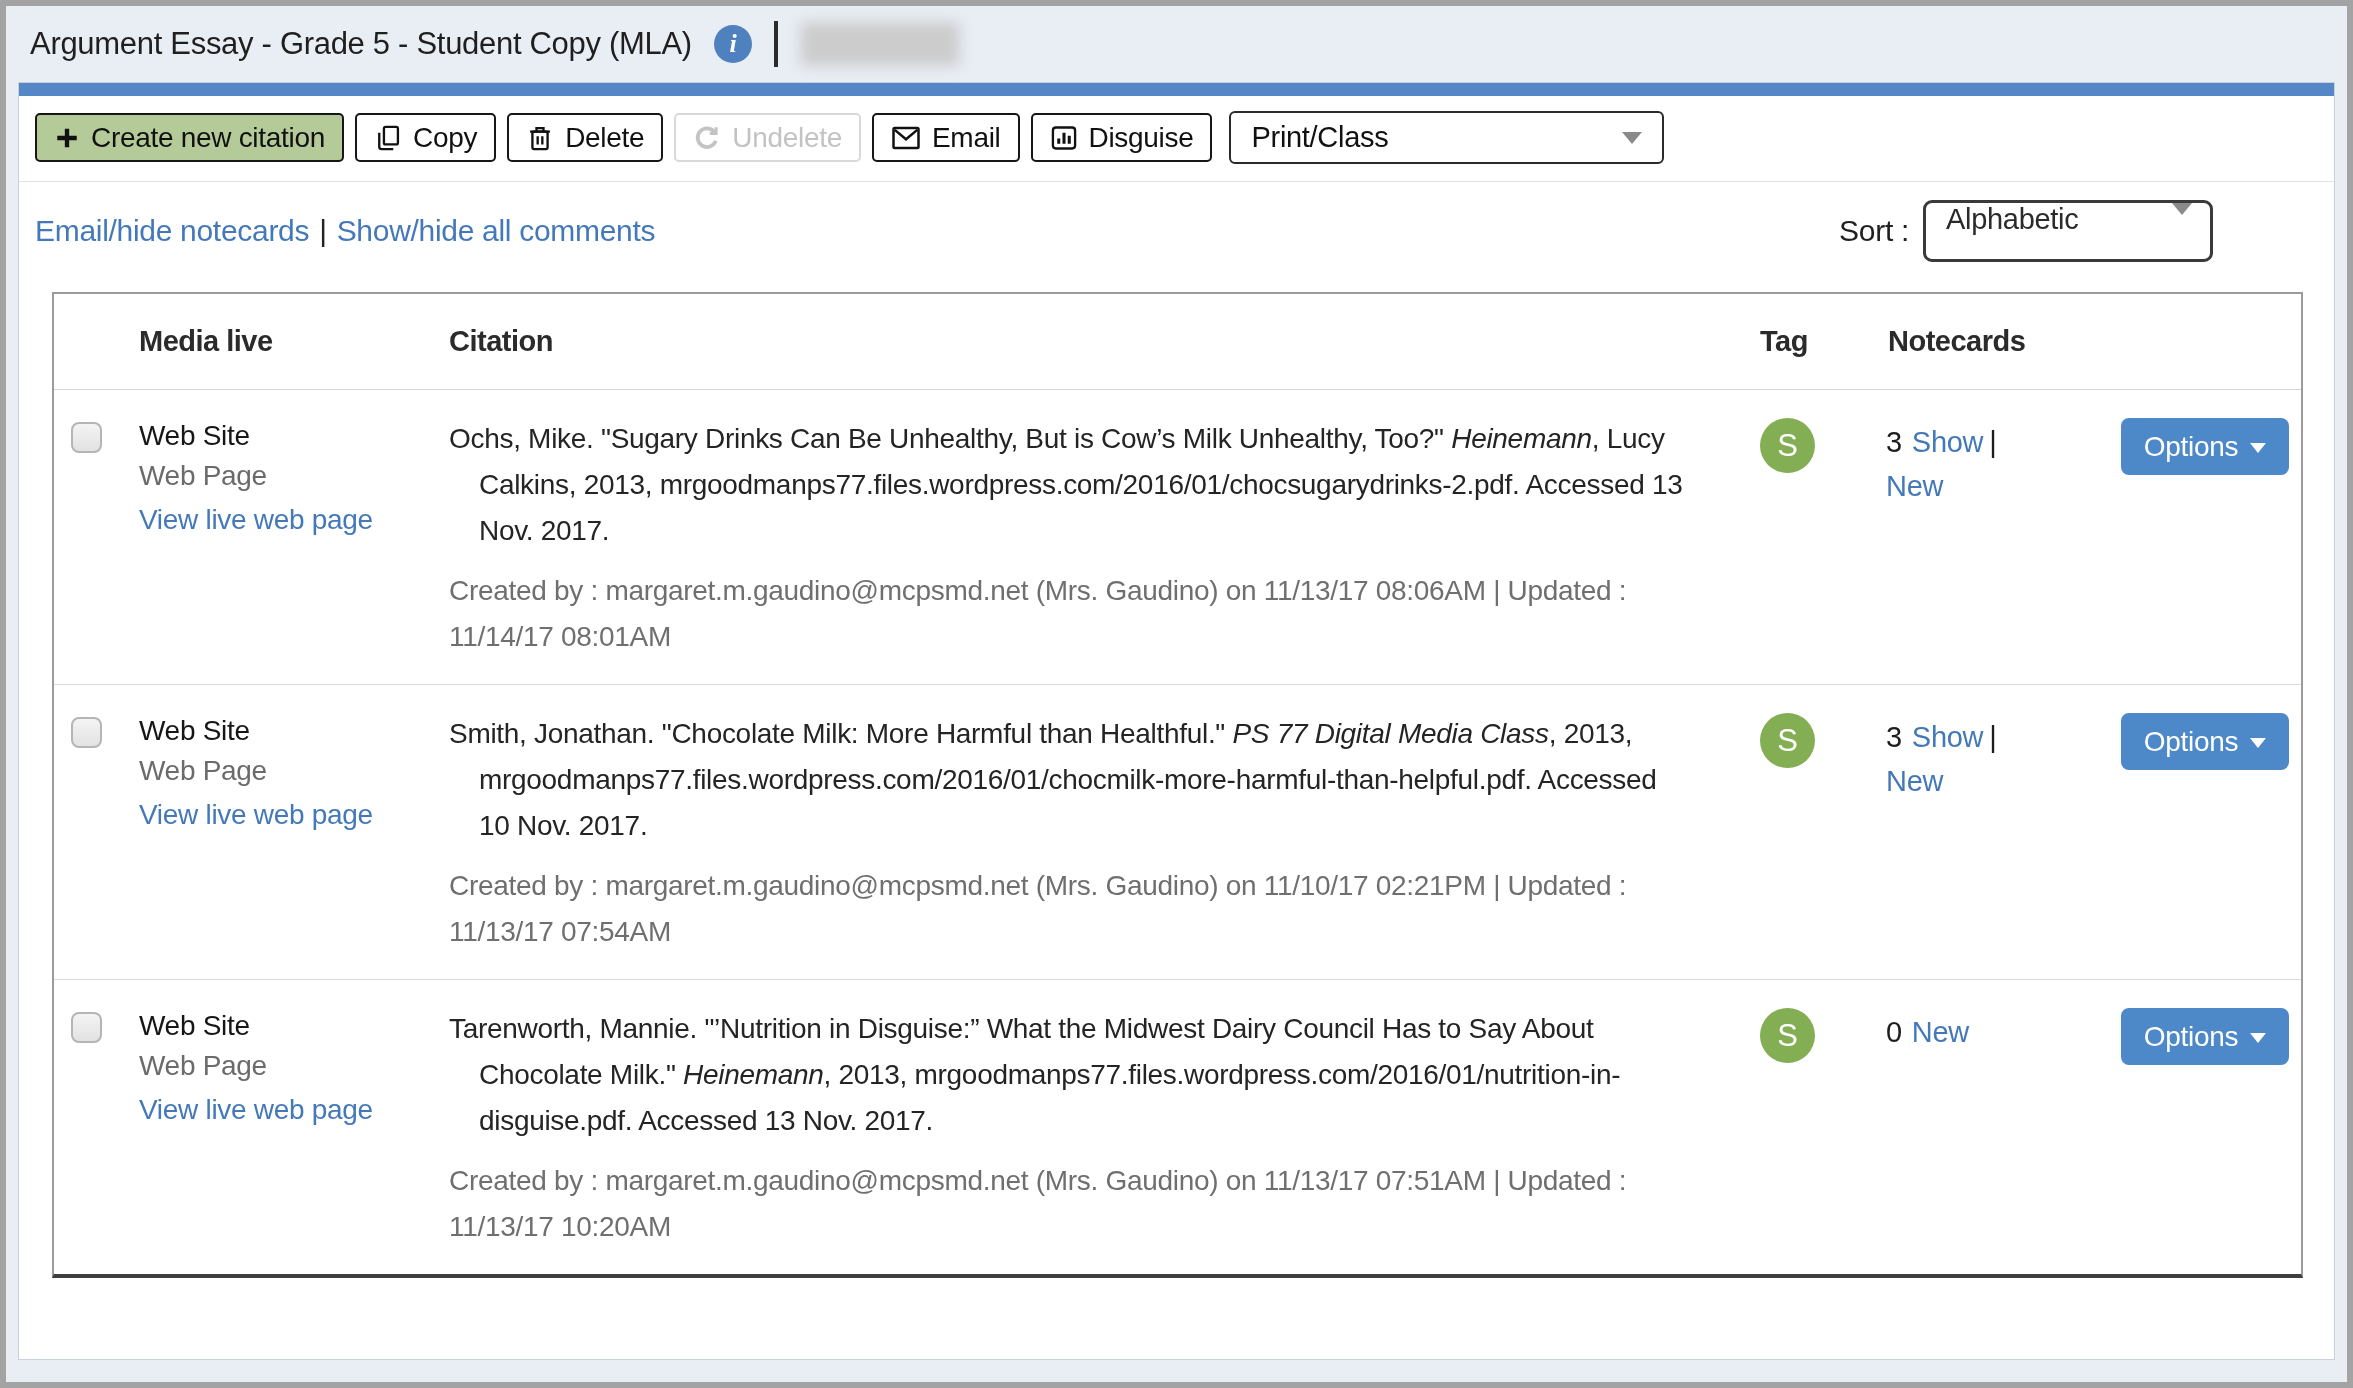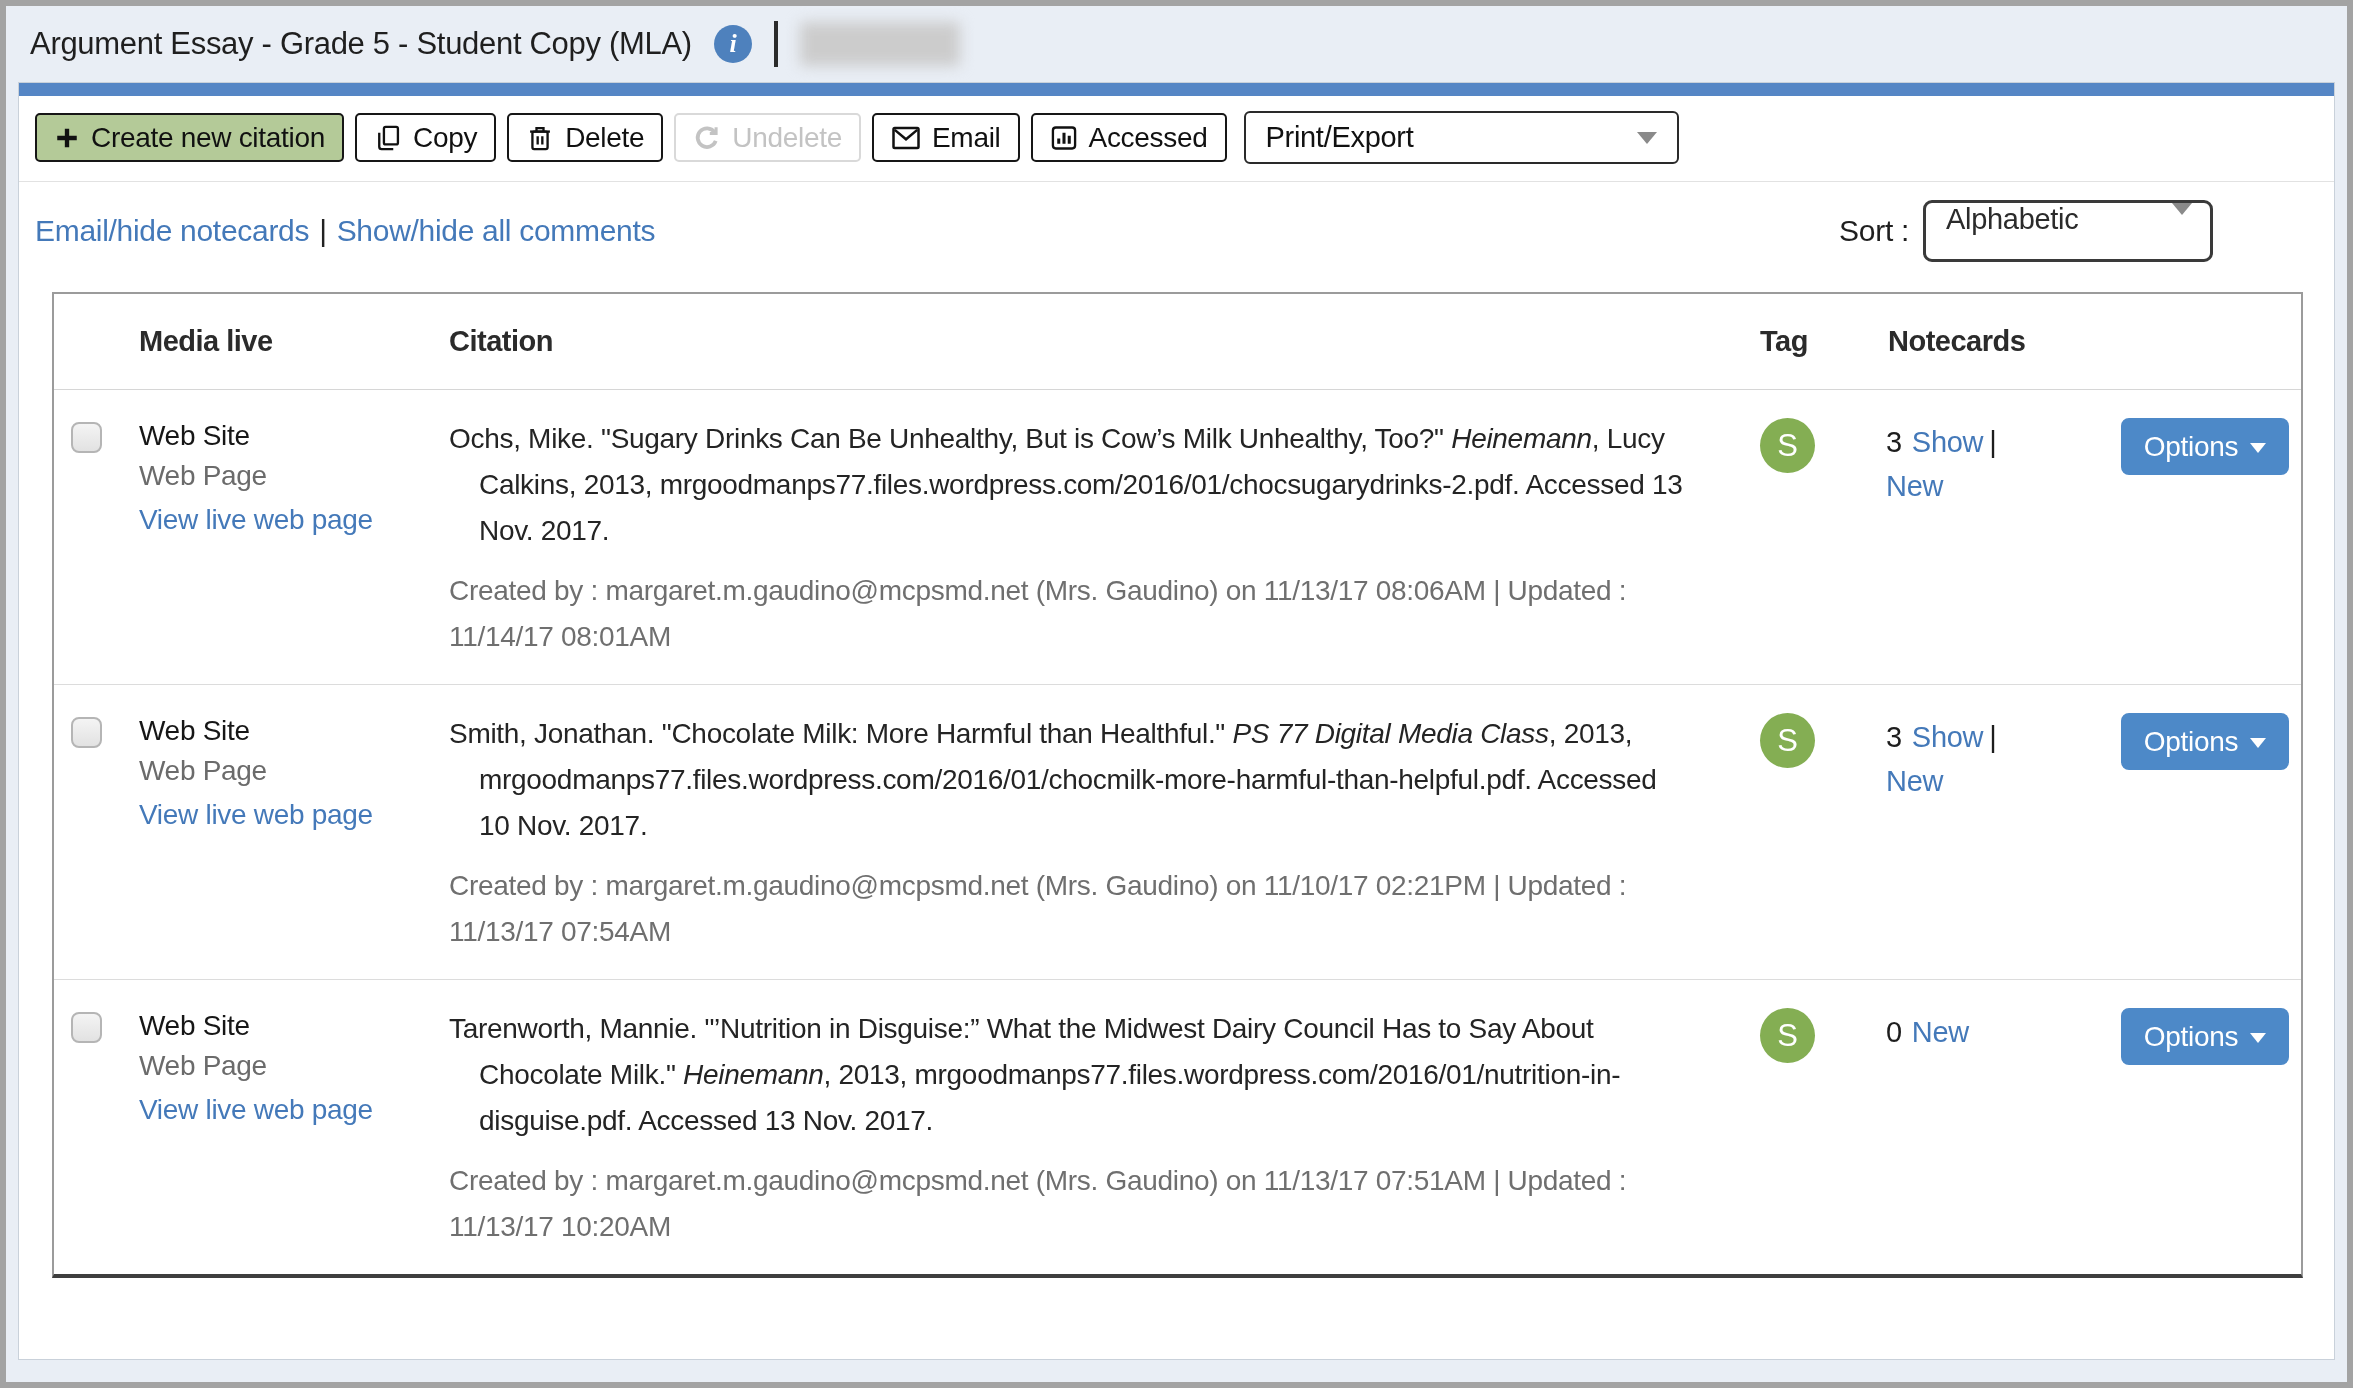--- a/index.html
+++ b/index.html
@@ -219,24 +219,24 @@
             <rect x="2" y="3" width="20" height="16" rx="1"></rect>
             <path d="M3 4.5l9 7.5 9-7.5"></path>
           </svg>
         <span>Email</span>
       </button>
       <button class="btn">
         <svg width="28" height="28" viewBox="0 0 24 24" fill="none" stroke="currentColor">
             <rect x="2.5" y="3" width="19" height="18" rx="2.5" stroke-width="2"></rect>
             <path d="M7.5 17v-4.5M12 17V7.5M16.5 17v-7" stroke-width="2.6"></path>
           </svg>
-        <span>Accessed</span>
+        <span>Disguise</span>
       </button>
       <div class="dropdown-box">
-        <span>Print/Export</span>
+        <span>Print/Class</span>
         <span class="caret-down caret-gray"></span>
       </div>
     </div>
 
     <div class="subbar">
       <div class="subbar-links">
         <a>Email/hide notecards</a><span class="sep">|</span><a>Show/hide all comments</a>
       </div>
       <div class="sort-group">
         <span class="sort-label">Sort :</span>

